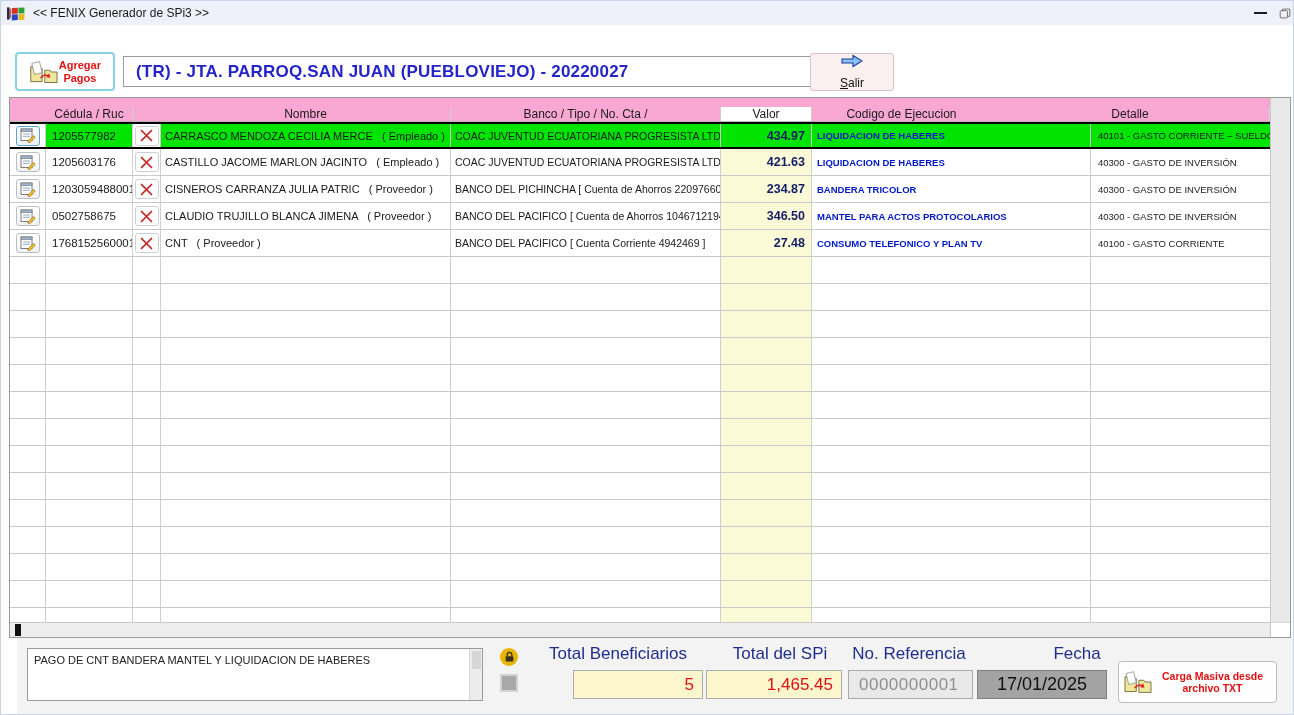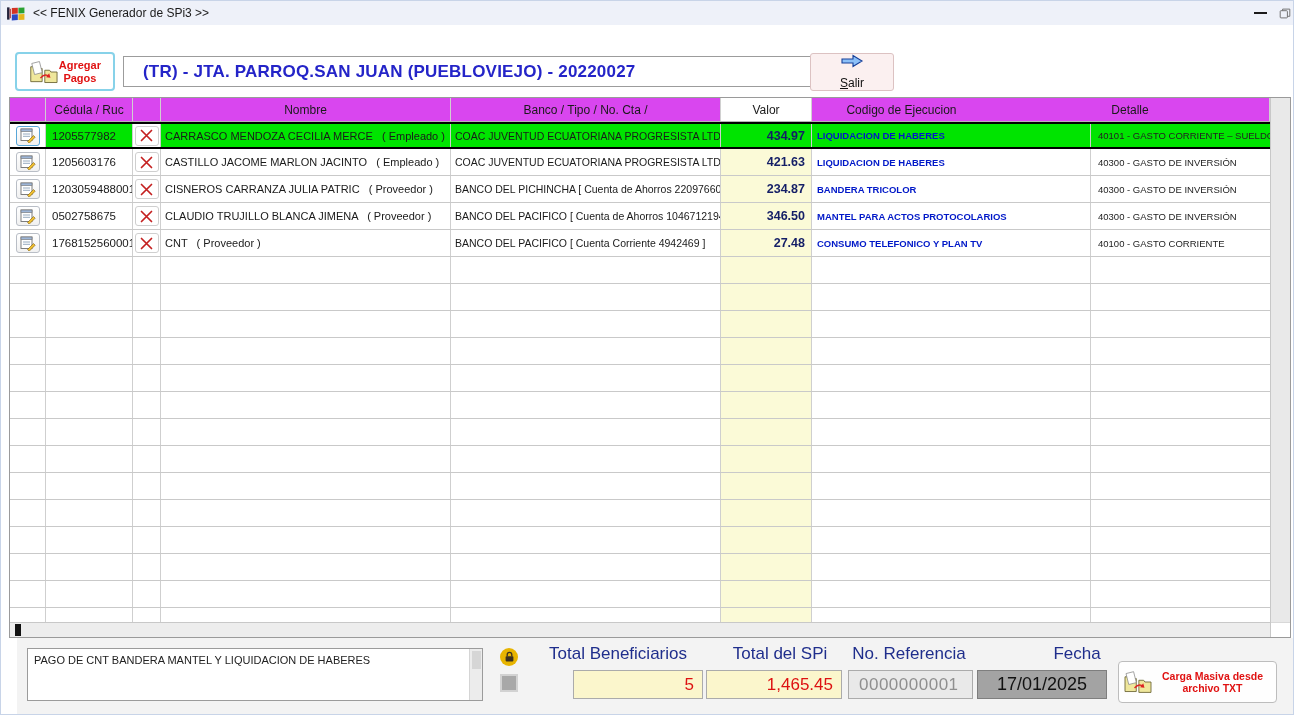--- a/index.html
+++ b/index.html
@@ -18,29 +18,29 @@
 
   
   .menubar { position:absolute; left:0; top:40px; width:100%; height:20px; background:#fff; display:flex; align-items:center; }
   .menu-item { padding:0 8px; font-size:13px; color:#111; }
 
   
   .toolbar { position:absolute; left:0; top:44px; width:100%; height:52px; background:#fff; }
   .btn-agregar { position:absolute; left:14px; top:7px; width:100px; height:39px; background:#fff; border:2px solid #87d2e9; border-radius:4px; display:flex; align-items:center; padding:2px 12px; cursor:pointer; }
   .btn-agregar .lbl { flex:1; text-align:center; color:#e01212; font-weight:bold; font-size:11px; line-height:13px; }
   .btn-agregar .lbl .l1::first-letter, .btn-carga .lbl .l1::first-letter { text-decoration:underline; }
-  .entity-box { position:absolute; left:122px; top:11px; width:688px; height:31px; background:#fff; border:1px solid #9c9c9c; display:flex; align-items:center; padding-left:19px; font-size:17px; font-weight:bold; color:#2424c8; letter-spacing:.2px; white-space:nowrap; overflow:hidden; }
+  .entity-box { position:absolute; left:122px; top:11px; width:688px; height:31px; background:#fff; border:1px solid #9c9c9c; display:flex; align-items:center; padding-left:12px; font-size:17px; font-weight:bold; color:#2424c8; letter-spacing:.2px; white-space:nowrap; overflow:hidden; }
   .btn-salir { position:absolute; left:809px; top:8px; width:84px; height:38px; background:#fbf0f0; border:1px solid #dcc2c2; border-radius:3px; display:flex; flex-direction:column; align-items:center; justify-content:space-between; gap:1px; cursor:pointer; }
   .btn-salir .lbl { font-size:12px; color:#111; }
   .btn-salir .lbl::first-letter { text-decoration:underline; }
 
   
   .grid-box { position:absolute; left:8px; top:96px; width:1282px; height:541px; border:1px solid #9a9a9a; background:#fff; display:flex; }
   .grid-main { flex:1 1 auto; display:flex; flex-direction:column; min-width:0; }
-  .grid-header { height:24px; flex:0 0 24px; display:flex; border-bottom:1px solid #b4b4b4; background:#d946ef; }
+  .grid-header { height:24px; flex:0 0 24px; display:flex; border-bottom:1px solid #b4b4b4; background:#f9a8d4;align-items:flex-end; }
   .grid-header .cell { display:flex; align-items:center; justify-content:center; font-size:12px; color:#1a1a1a; border-right:1px solid #d0d0d0; overflow:hidden; white-space:nowrap; }
   .grid-body { flex:1 1 auto; overflow:hidden; }
   .row { display:flex; height:27px; border-bottom:1px solid #c9c9c9; background:#fff; }
   .row .cell { border-right:1px solid #cfcfcf; display:flex; align-items:center; overflow:hidden; white-space:pre; }
   .c-edit  { width:36px; flex:0 0 36px; justify-content:center; }
   .c-ced   { width:87px; flex:0 0 87px; padding-left:6px; font-size:11.5px; color:#1a1a1a; }
   .c-del   { width:28px; flex:0 0 28px; justify-content:center; }
   .c-nom   { width:290px; flex:0 0 290px; padding-left:4px; font-size:11px; color:#1a1a1a; }
   .c-ban   { width:270px; flex:0 0 270px; padding-left:4px; font-size:10.5px; color:#1a1a1a; }
   .c-val   { width:91px; flex:0 0 91px; justify-content:flex-end; padding-right:6px; font-size:12.5px; font-weight:bold; color:#141e66; background:#fbfad7; }

